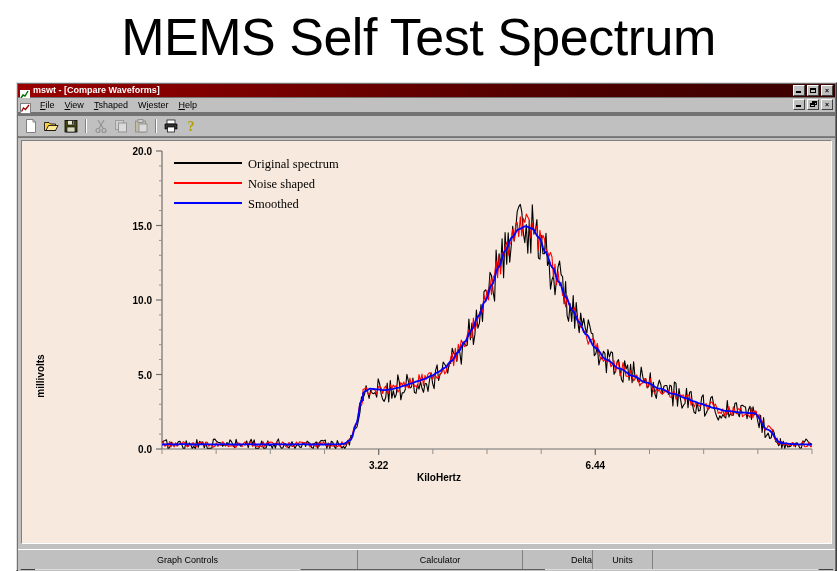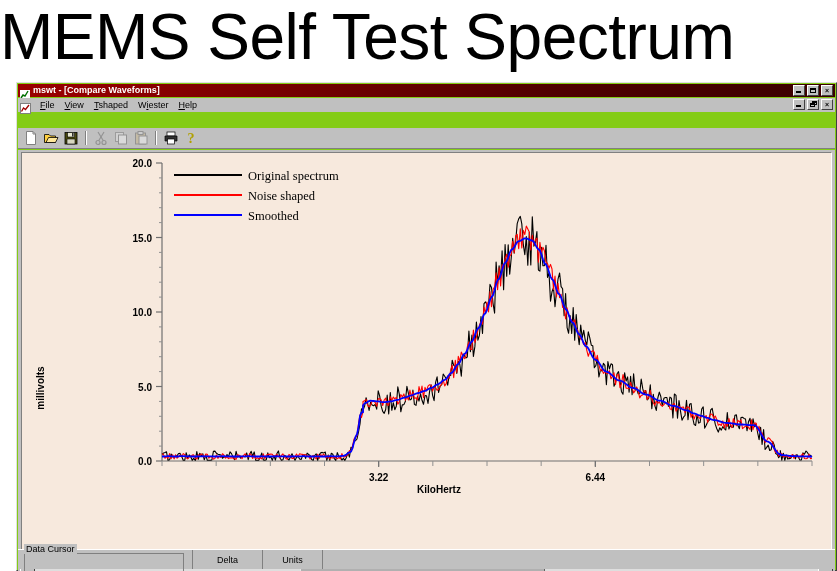--- a/index.html
+++ b/index.html
@@ -12,36 +12,37 @@
     height: 571px;
     overflow: hidden;
     font-family: "Liberation Sans", sans-serif;
   }
 
   
   #slide-title {
     position: absolute;
     left: 0; top: 2px;
     width: 837px;
-    font-family: "Liberation Sans", sans-serif;
-    font-size: 64px;
+    text-align: center;
+    font-family: "Liberation Sans", sans-serif;
+    font-size: 52px;
     font-weight: 400;
     color: #000000;
     letter-spacing: -0.5px;
     line-height: 70px;
     white-space: nowrap;
   }
 
   
   #app-window {
     position: absolute;
     left: 16px; top: 82px;
     width: 821px;
     height: 489px;
-    background: #84cc16;
+    background: #737373;
     border-top: 1px solid #dfdfdf;
     border-left: 1px solid #dfdfdf;
     border-right: 1px solid #404040;
     border-bottom: 1px solid #404040;
     box-sizing: border-box;
   }
 
   
   #title-bar {
     position: relative;
@@ -123,21 +124,21 @@
     box-sizing: border-box;
   }
   .glyph-close {
     font-weight: bold;
   }
 
   
   #menu-bar {
     position: relative;
     height: 14px;
-    margin: 1px 1px 16px 1px;
+    margin: 1px 1px 4px 1px;
     background: #c0c0c0;
     display: flex;
     align-items: center;
     padding-left: 2px;
   }
   #menu-bar .mdi-icon {
     width: 11px; height: 11px;
     margin-right: 4px;
     flex: none;
     position: relative;
@@ -270,21 +271,21 @@
     font-size: 9px;
     color: #000;
     font-family: "Liberation Sans", sans-serif;
     position: relative;
     box-sizing: border-box;
     white-space: nowrap;
   }
   .sb-panel.p1 { width: 340px; }
   .sb-panel.p2 { width: 165px; }
   .sb-panel.p3 { width: 175px; }
-  .sb-panel.p4 { width: 70px; }
+  .sb-panel.p4 { width: 70px; justify-content: flex-end; }
   .sb-panel.p5 { width: 60px; }
   .sb-panel.plast { flex: 1; border-right: none; }
 
   #data-cursor-group {
     position: absolute;
     left: 6px; right: 8px; top: 3px; bottom: -4px;
     border: 1px solid #808080;
     border-top-color: #808080;
     box-sizing: border-box;
   }
@@ -495,23 +496,25 @@
     <div id="hscroll">
       <span class="sb-arrow left"></span>
       <span class="sb-track">
         <span id="sb-thumb"></span>
       </span>
       <span class="sb-arrow right"></span>
     </div>
   </div>
 
   <div id="status-bar">
-    <div class="sb-panel p3">
-      <span id="data-cursor-group"></span>
-      <span id="data-cursor-label">Data Cursor</span>
+    <div class="sb-panel p1">
+      <span>Graph Controls</span>
+    </div>
+    <div class="sb-panel p2">
+      <span>Calculator</span>
     </div>
     <div class="sb-panel p4">
       <span>Delta</span>
     </div>
     <div class="sb-panel p5">
       <span>Units</span>
     </div>
     <div class="sb-panel plast"></div>
   </div>
 

